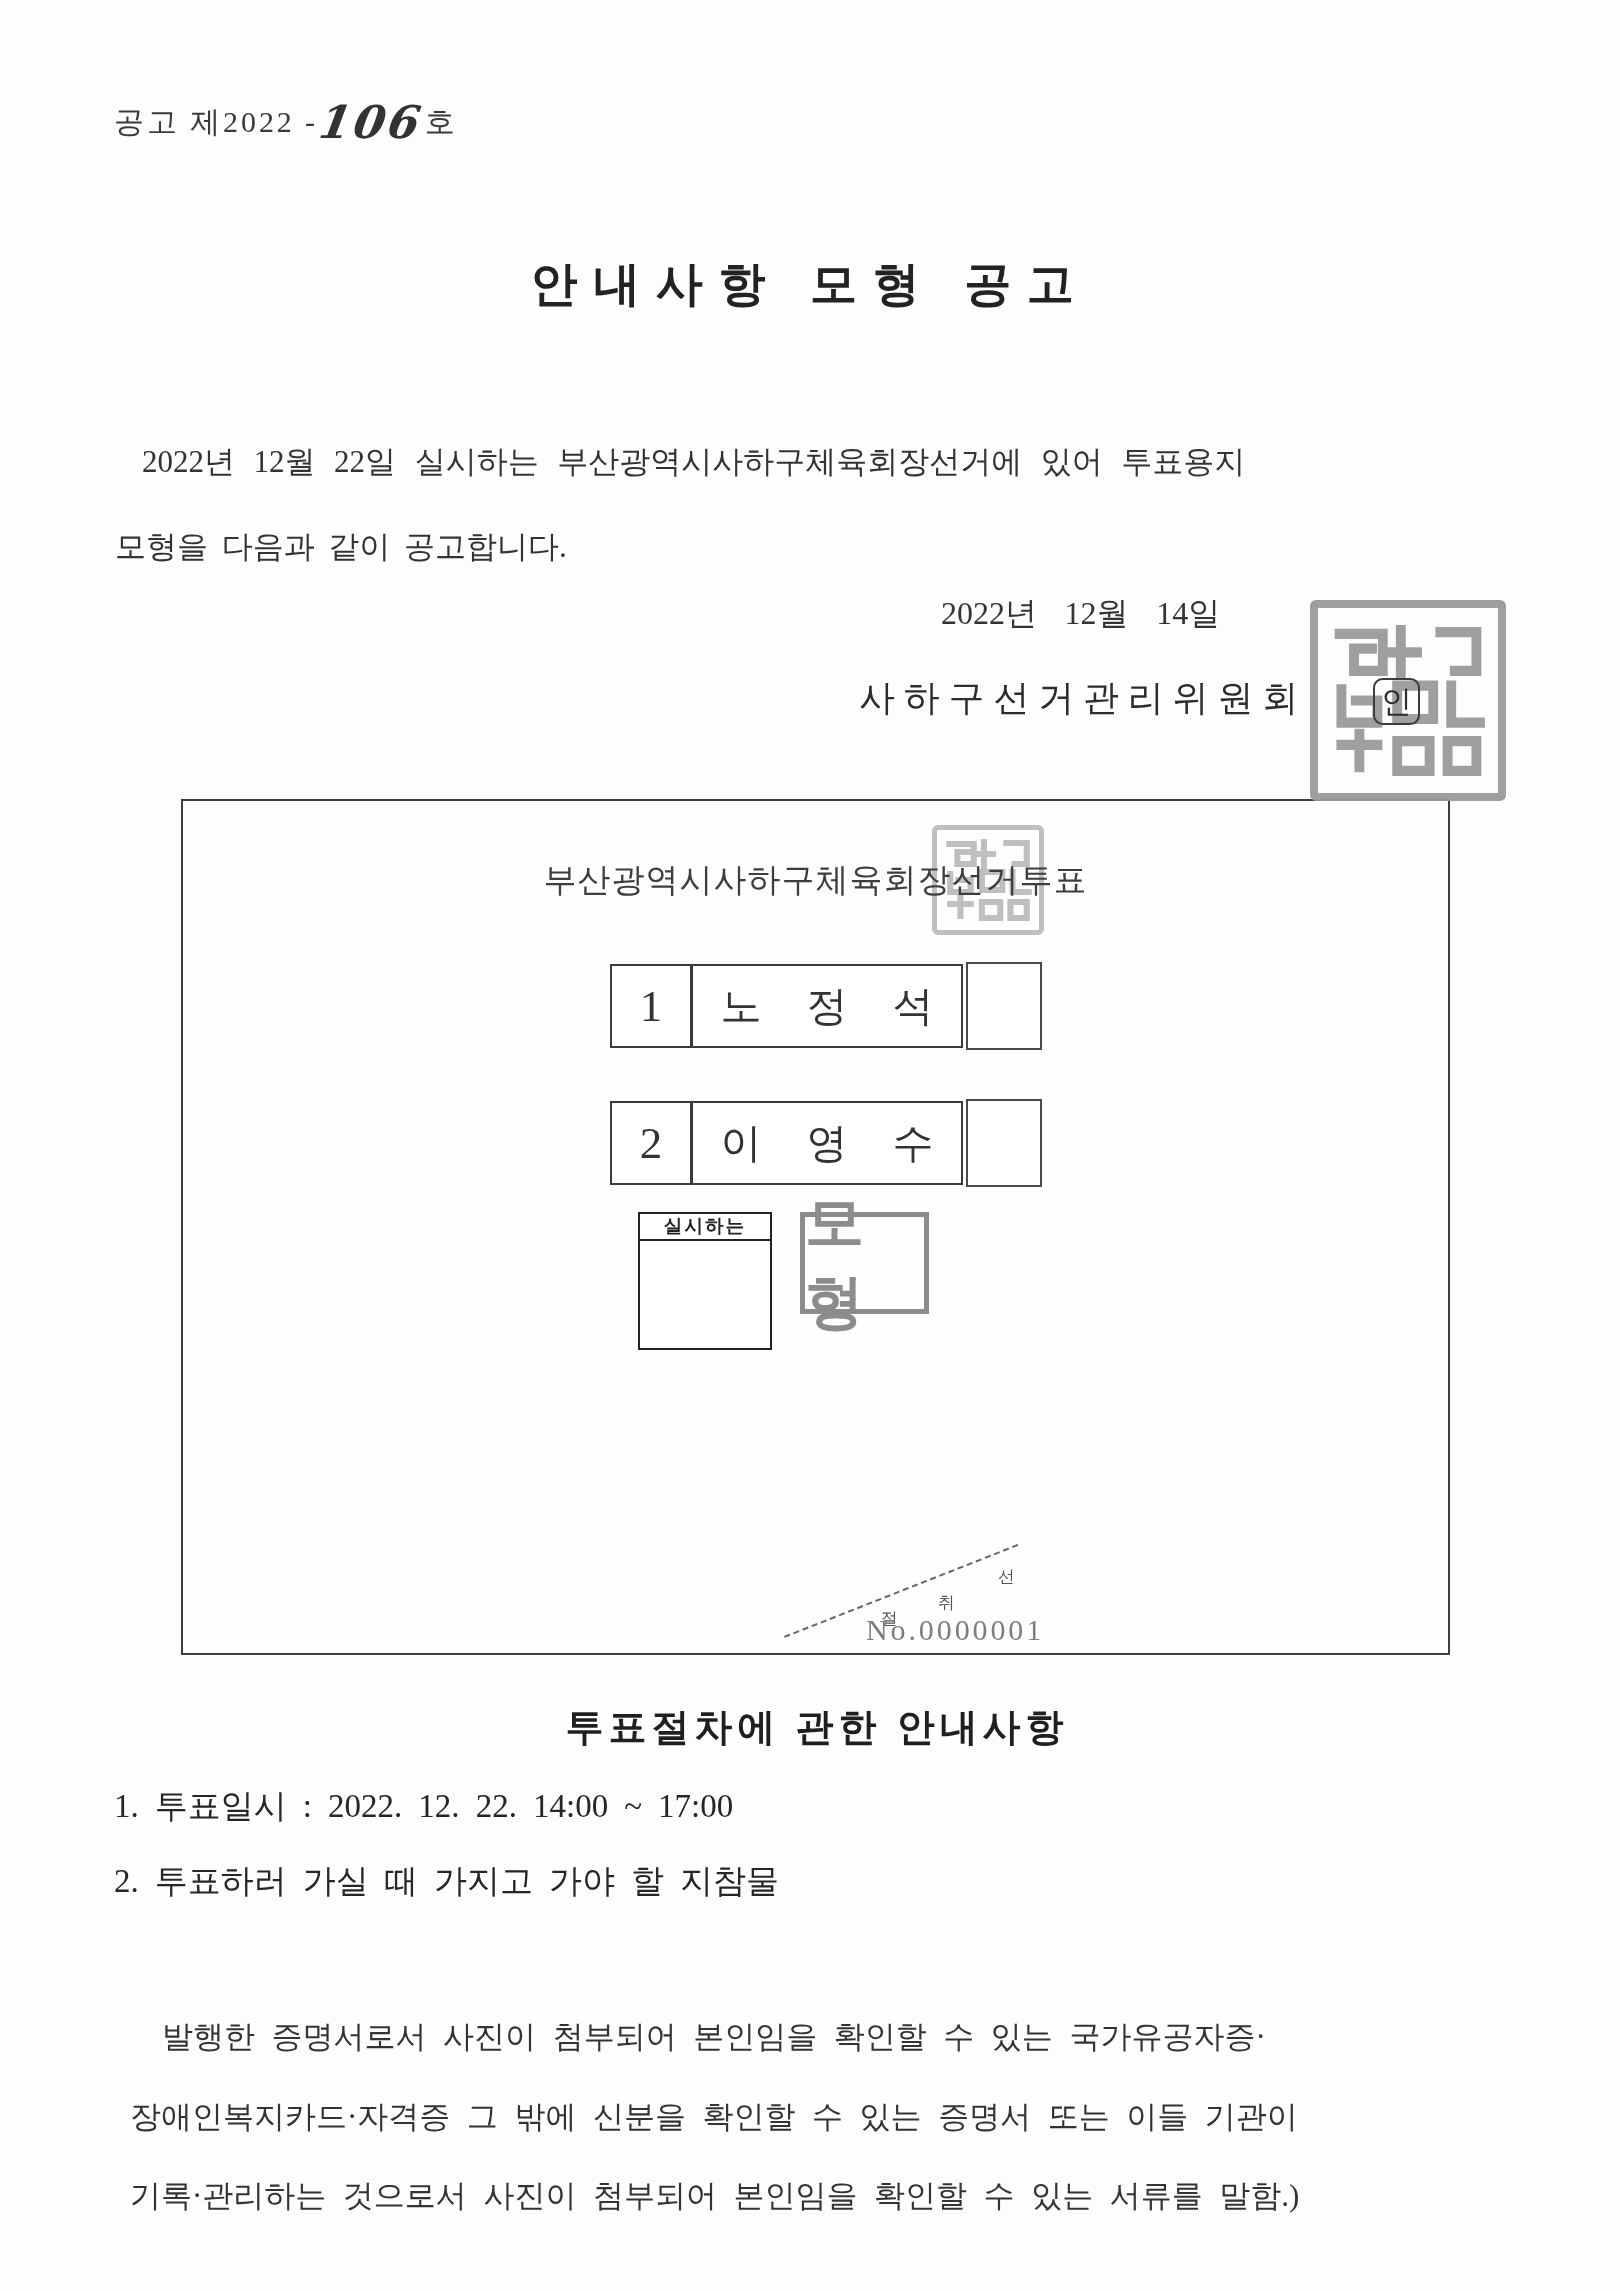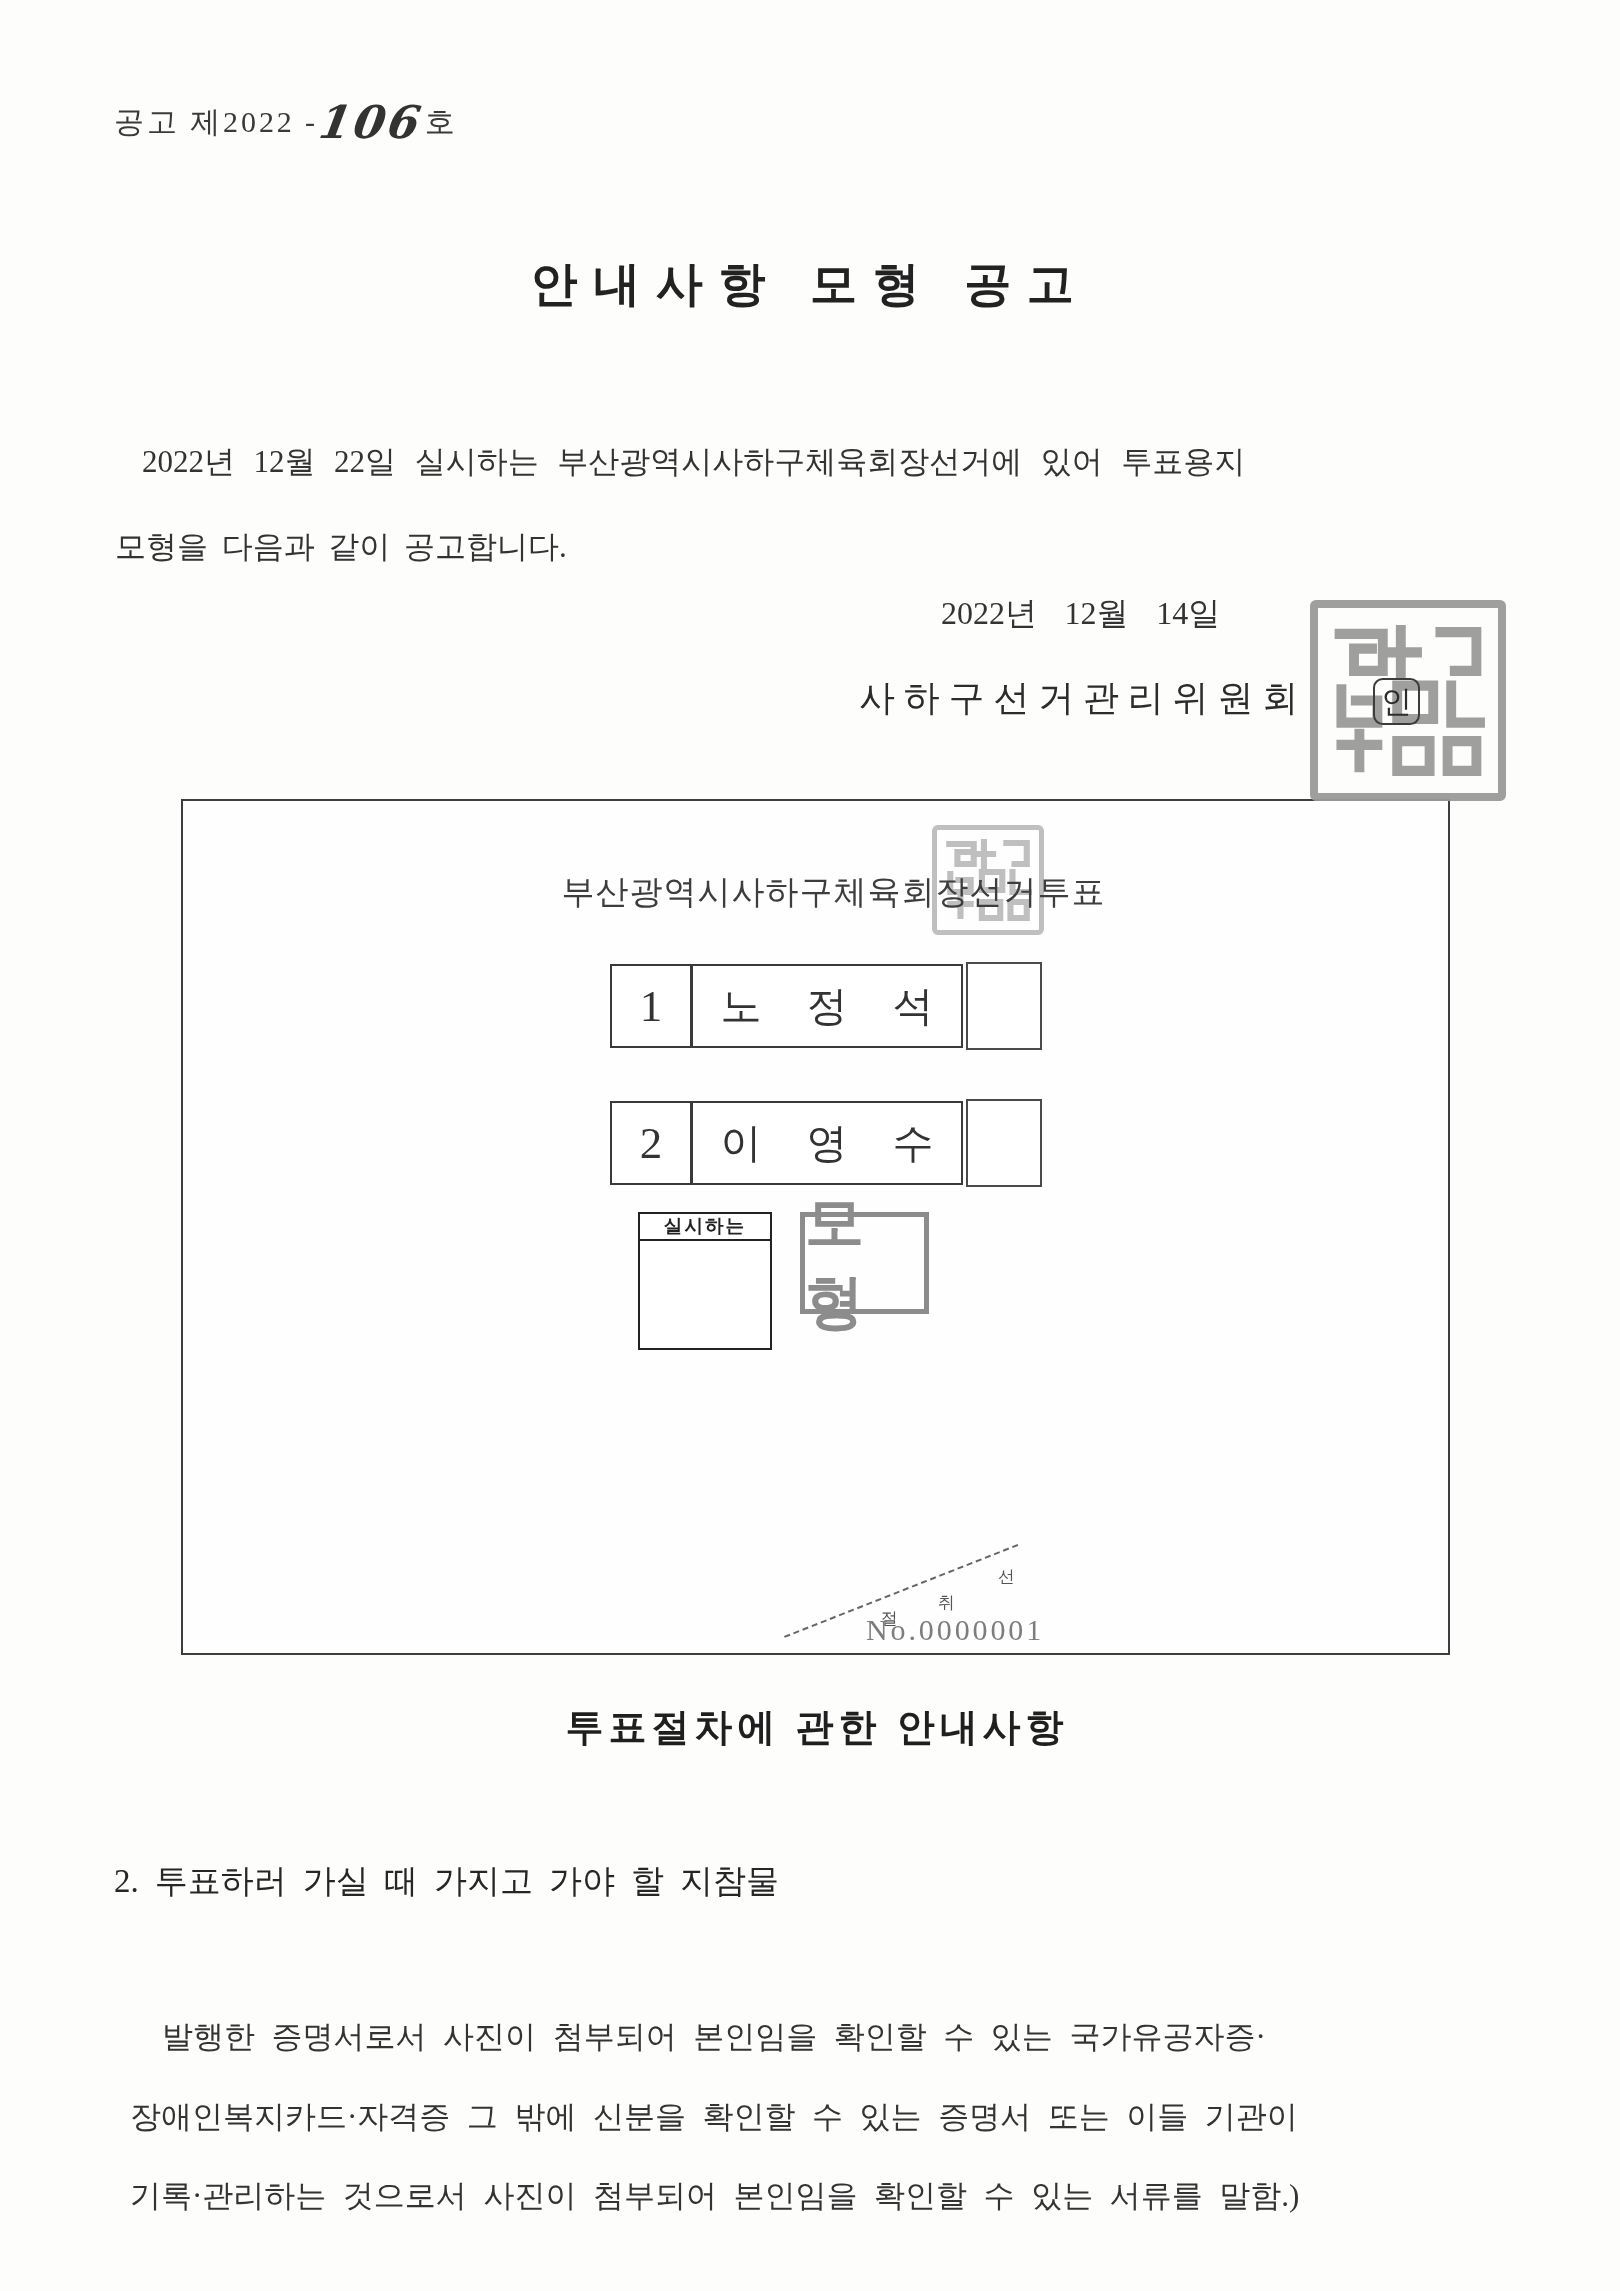--- a/index.html
+++ b/index.html
@@ -57,23 +57,23 @@
     z-index:2; opacity:.95;
   }
   .official-seal svg, .ballot-seal svg { width:100%; height:100%; display:block; }
 
   
   .ballot {
     left:181px; top:799px; width:1269px; height:856px;
     border:2px solid #3e3e3e; background:#fefefe;
   }
   .ballot-title {
-    position:absolute; left:18px; top:57px; width:100%;
+    position:absolute; left:0; top:57px; width:100%;
     text-align:center; font-size:33px; letter-spacing:1px; color:#3d3d3d;
-    z-index:2; white-space:nowrap;margin-top:12px;
+    z-index:2; white-space:nowrap;
   }
   .ballot-seal {
     position:absolute; left:749px; top:23.5px; width:112px; height:110px;
     border:5.9px solid #b5b5b5; border-radius:5.9px; z-index:1; opacity:.85;
   }
 
   .cand-row { position:absolute; left:427px; display:flex; align-items:flex-start; }
   .row1 { top:163px; }
   .row2 { top:300px; }
   .num-cell {
@@ -221,20 +221,21 @@
 
     <div class="perf-line"></div>
     <span class="perf-char perf-0">절</span>
     <span class="perf-char perf-1">취</span>
     <span class="perf-char perf-2">선</span>
     <div class="serial">No.0000001</div>
 
   </div>
 
   <div class="abs notice-heading">투표절차에 관한 안내사항</div>
+  <div class="abs notice-item item1">1. 투표일시 : 2022. 12. 22. 14:00 ~ 17:00</div>
   <div class="abs notice-item item2">2. 투표하러 가실 때 가지고 가야 할 지참물</div>
 
   <div class="abs para-line pl1">발행한 증명서로서 사진이 첨부되어 본인임을 확인할 수 있는 국가유공자증·</div>
   <div class="abs para-line pl3">기록·관리하는 것으로서 사진이 첨부되어 본인임을 확인할 수 있는 서류를 말함.)</div>
   <div class="abs para-line pl2">장애인복지카드·자격증 그 밖에 신분을 확인할 수 있는 증명서 또는 이들 기관이</div>
 
 </div>
 
 
 </body></html>

